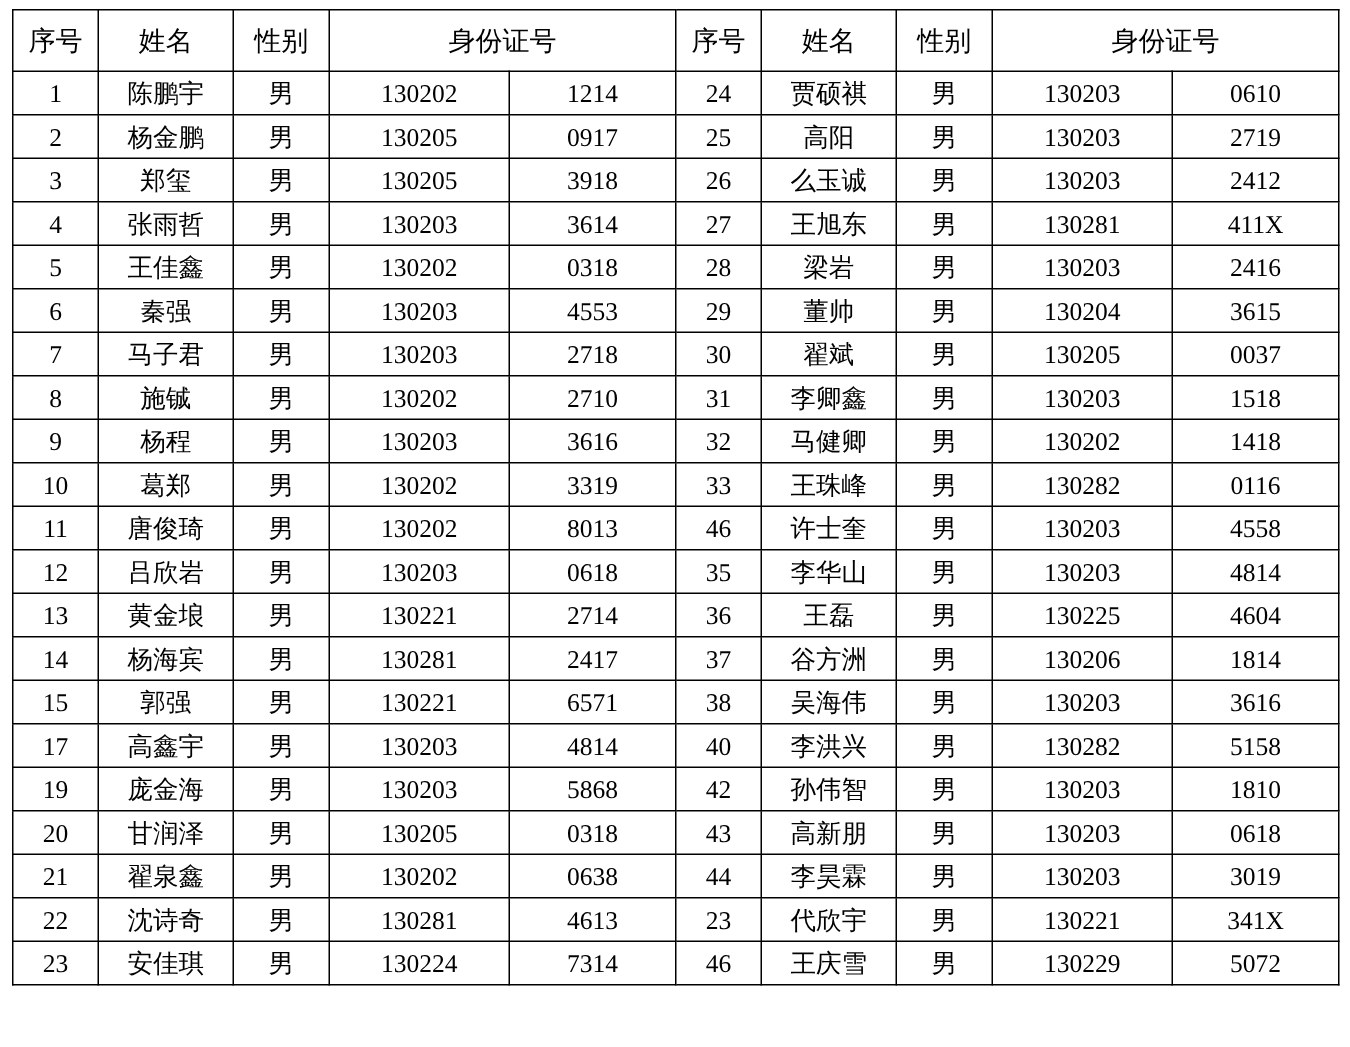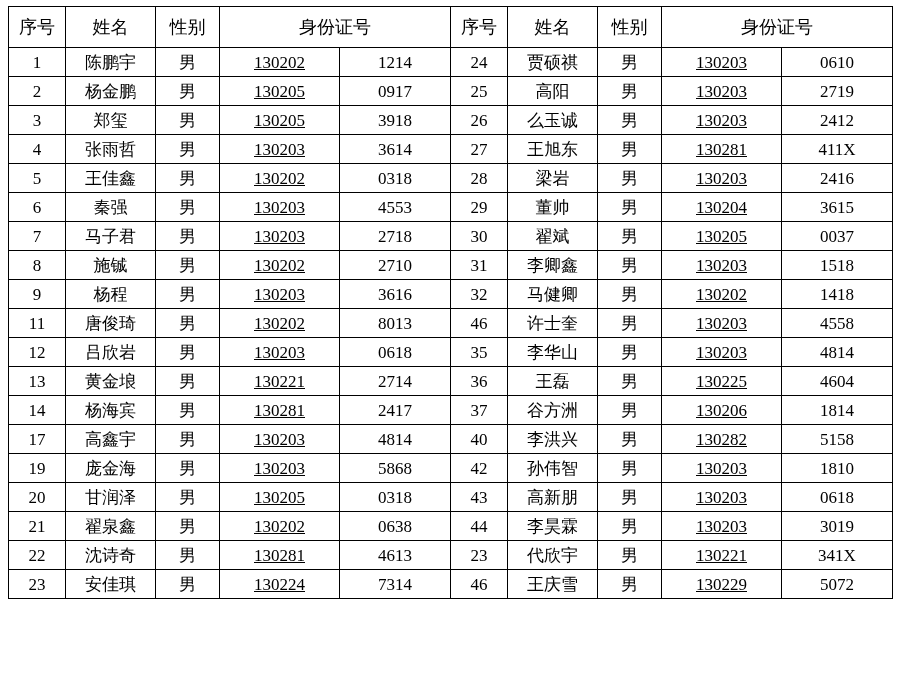--- a/index.html
+++ b/index.html
@@ -46,21 +46,20 @@
   col.c-idx  { width: 57px; }
   col.c-name { width: 90px; }
   col.c-sex  { width: 64px; }
   col.c-id1  { width: 120px; }
   col.c-id2  { width: 111px; }
 
   td.id-left {
     border-right: none;
     text-align: right;
     padding-right: 4px;
-    text-decoration: underline;
   }
   td.id-right {
     border-left: none;
     text-align: right;
     padding-right: 12px;
   }
   .num { font-family: "Liberation Serif", "DejaVu Serif", serif; }
 </style>
 </head>
 <body>
@@ -194,20 +193,32 @@
           <td>男</td>
           <td class="num id-left">130203</td>
           <td class="num id-right">3616</td>
           <td class="num">32</td>
           <td>马健卿</td>
           <td>男</td>
           <td class="num id-left">130202</td>
           <td class="num id-right">1418</td>
         </tr>
         <tr>
+          <td class="num">10</td>
+          <td>葛郑</td>
+          <td>男</td>
+          <td class="num id-left">130202</td>
+          <td class="num id-right">3319</td>
+          <td class="num">33</td>
+          <td>王珠峰</td>
+          <td>男</td>
+          <td class="num id-left">130282</td>
+          <td class="num id-right">0116</td>
+        </tr>
+        <tr>
           <td class="num">11</td>
           <td>唐俊琦</td>
           <td>男</td>
           <td class="num id-left">130202</td>
           <td class="num id-right">8013</td>
           <td class="num">46</td>
           <td>许士奎</td>
           <td>男</td>
           <td class="num id-left">130203</td>
           <td class="num id-right">4558</td>
@@ -240,20 +251,32 @@
           <td class="num">14</td>
           <td>杨海宾</td>
           <td>男</td>
           <td class="num id-left">130281</td>
           <td class="num id-right">2417</td>
           <td class="num">37</td>
           <td>谷方洲</td>
           <td>男</td>
           <td class="num id-left">130206</td>
           <td class="num id-right">1814</td>
+        </tr>
+        <tr>
+          <td class="num">15</td>
+          <td>郭强</td>
+          <td>男</td>
+          <td class="num id-left">130221</td>
+          <td class="num id-right">6571</td>
+          <td class="num">38</td>
+          <td>吴海伟</td>
+          <td>男</td>
+          <td class="num id-left">130203</td>
+          <td class="num id-right">3616</td>
         </tr>
         <tr>
           <td class="num">17</td>
           <td>高鑫宇</td>
           <td>男</td>
           <td class="num id-left">130203</td>
           <td class="num id-right">4814</td>
           <td class="num">40</td>
           <td>李洪兴</td>
           <td>男</td>

